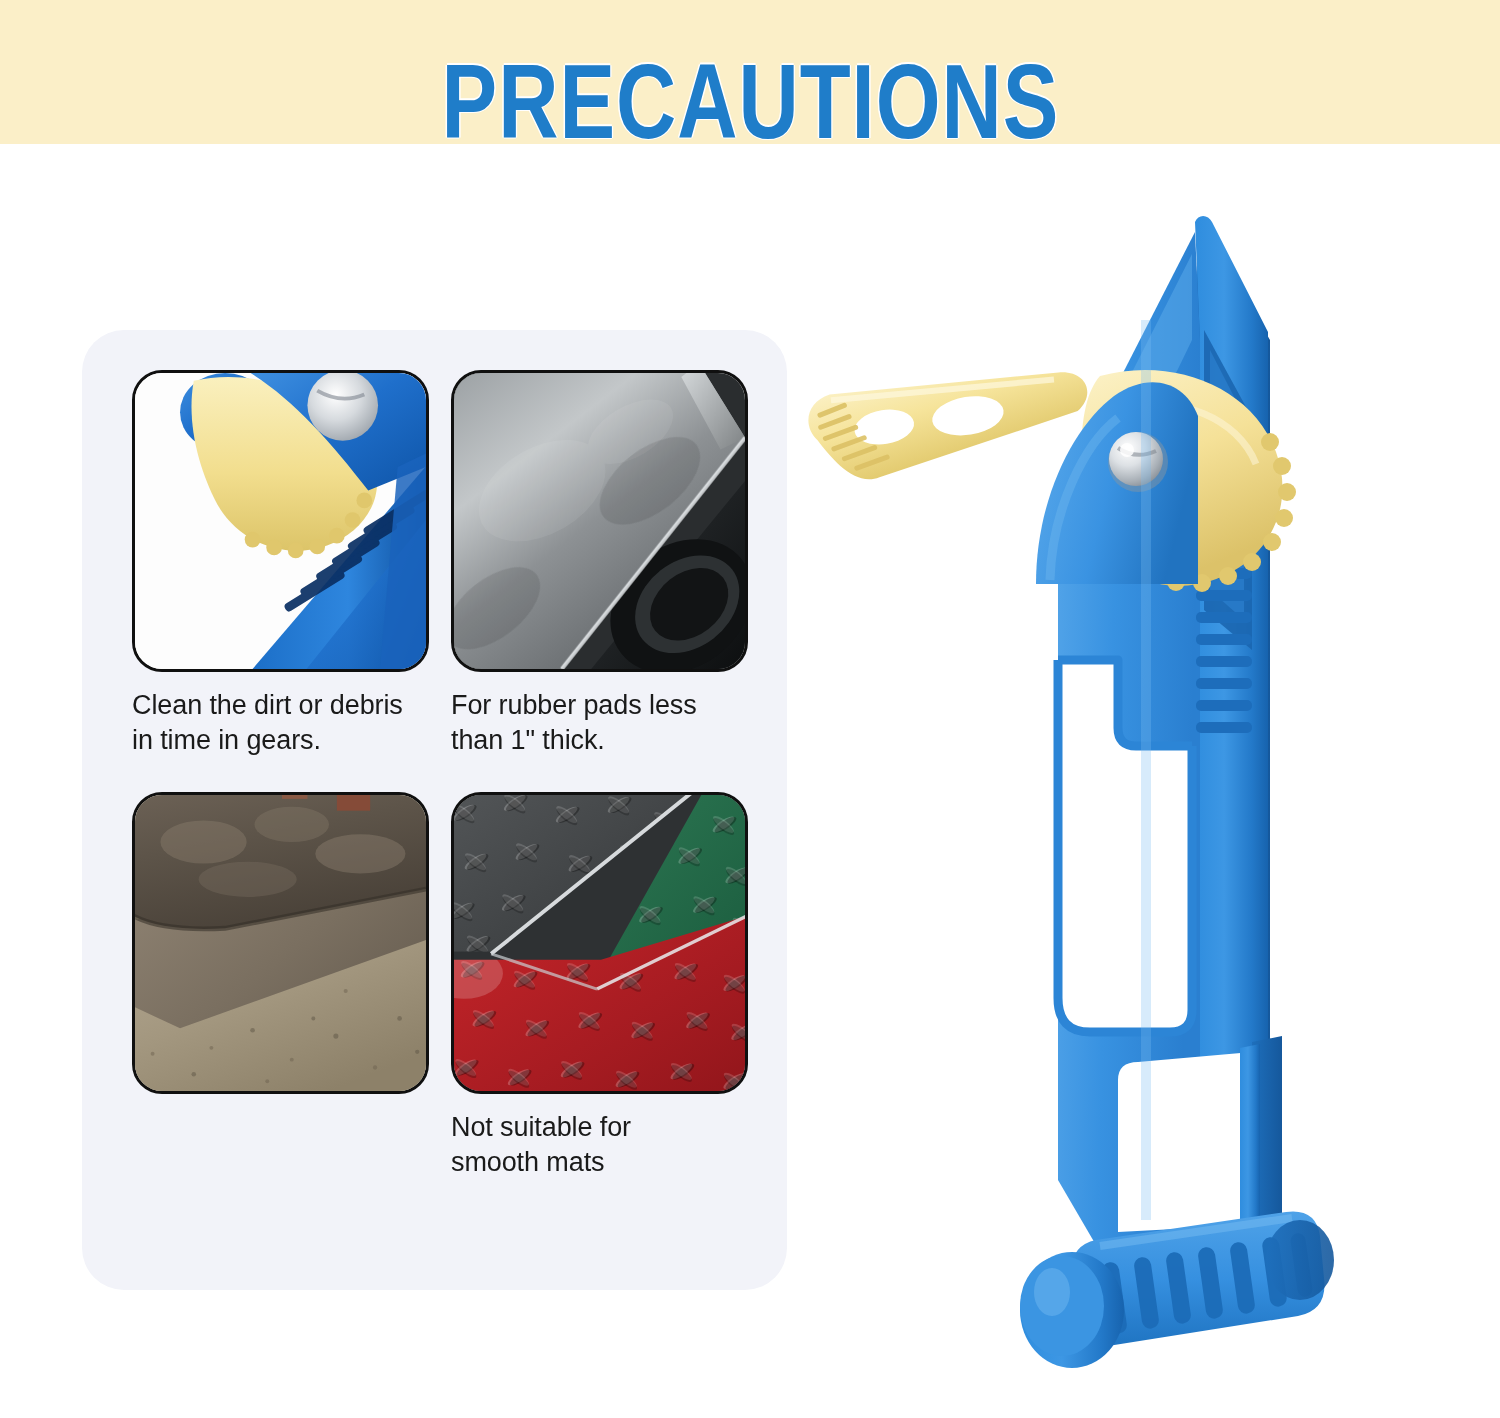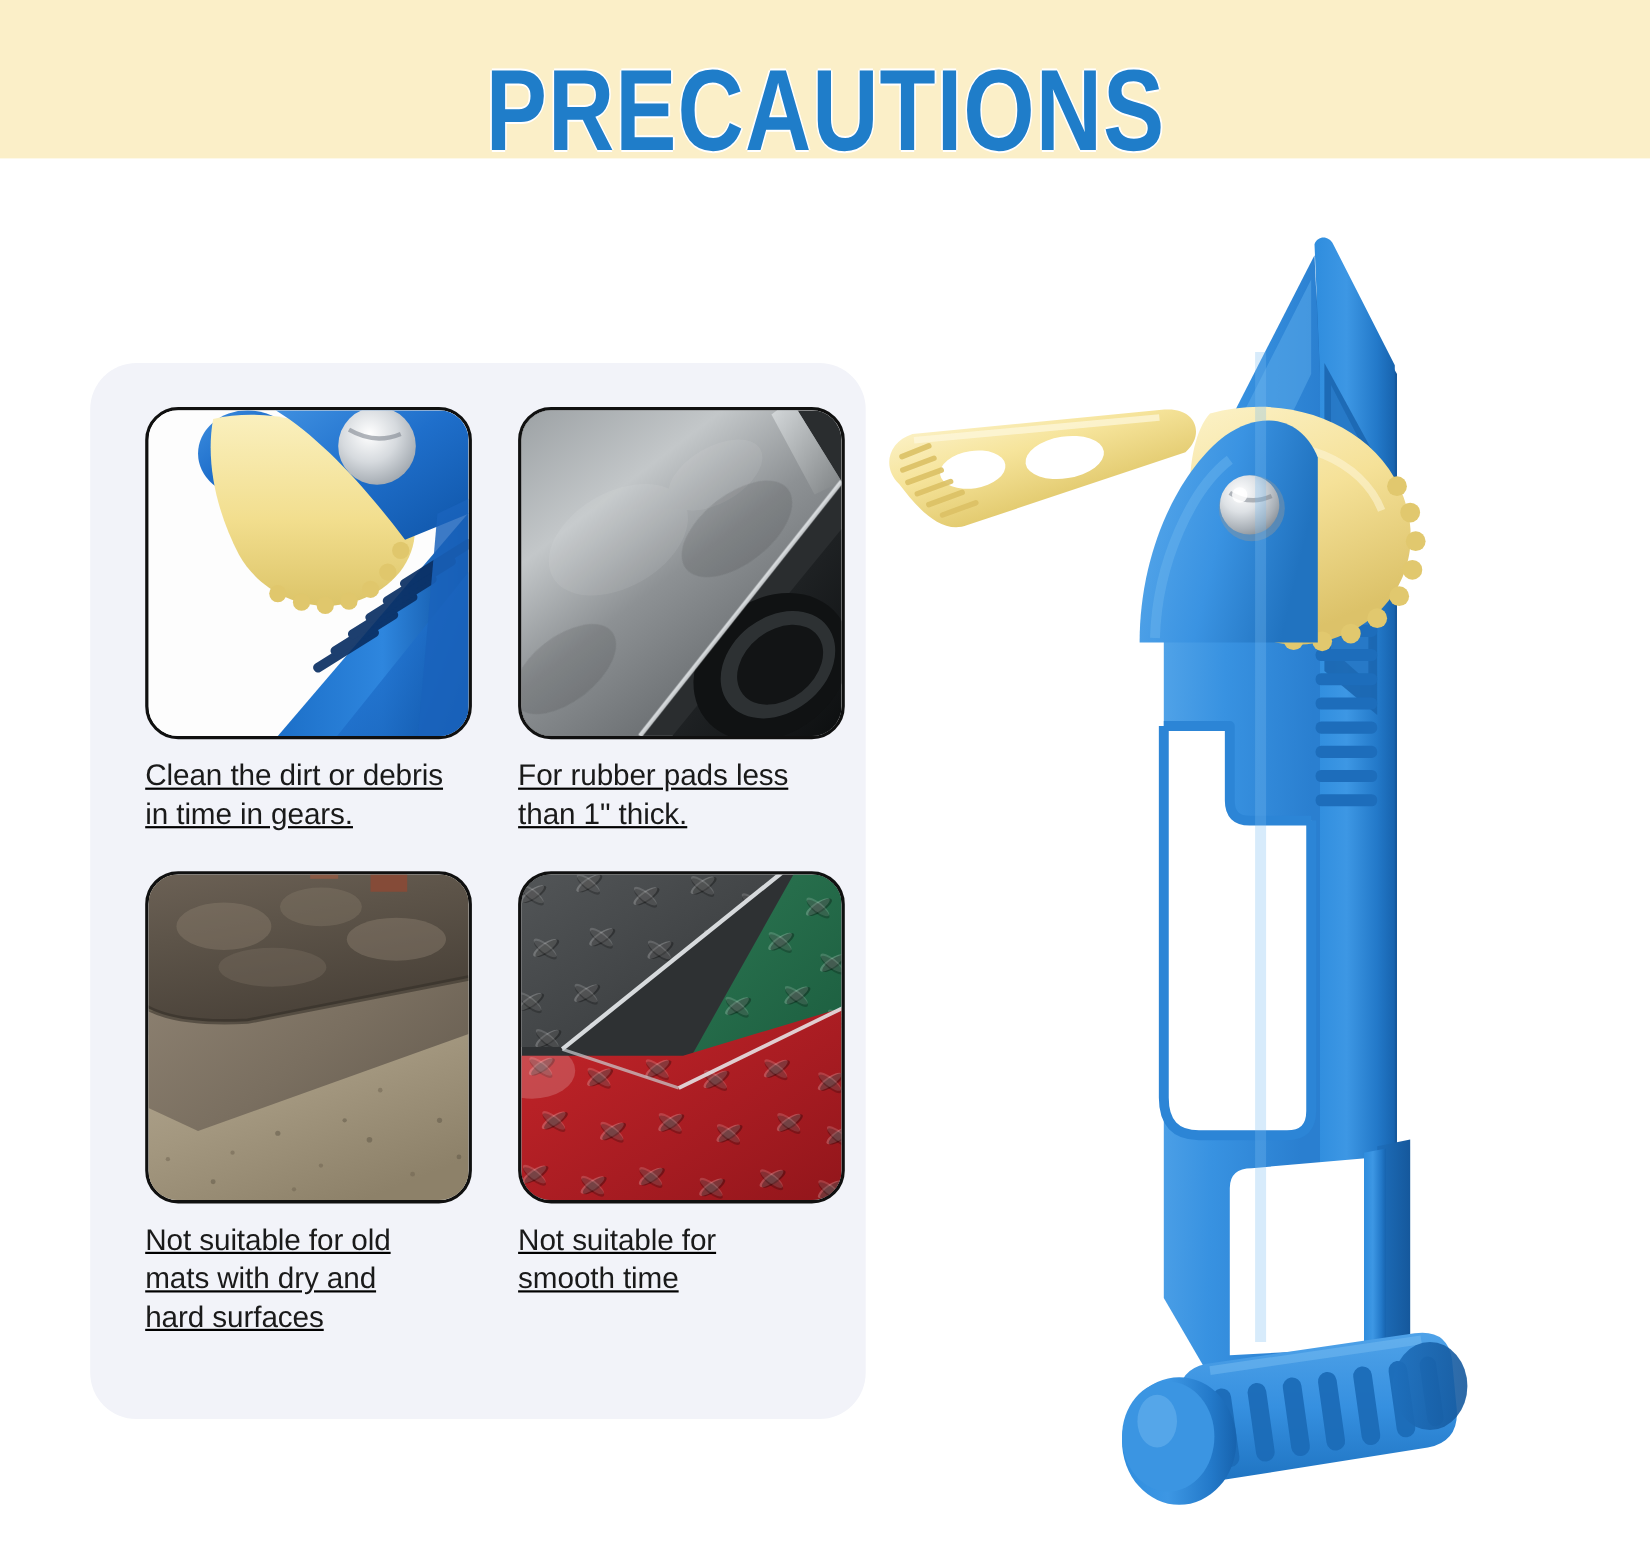--- a/index.html
+++ b/index.html
@@ -58,22 +58,21 @@
   }
 
   .photo-grid {
     position: absolute;
     left: 50px;
     top: 40px;
     width: 620px;
   }
   .grid-row {
     display: flex;
-    gap: 42px;
-    text-decoration: underline;
+    gap: 22px;
   }
   .grid-cell {
     width: 297px;
   }
 
   .photo-frame {
     width: 297px;
     height: 302px;
     border: 3px solid #101010;
     border-radius: 30px;
@@ -295,23 +294,20 @@
               <ellipse cx="230" cy="60" rx="46" ry="20" fill="#9a8e7c"></ellipse>
               <ellipse cx="115" cy="86" rx="50" ry="18" fill="#7e7365"></ellipse>
             </g>
 
             <path d="M-10 118 Q18 140 92 136 L297 96" stroke="#332d26" stroke-width="5" fill="none" opacity="0.55"></path>
 
             <rect x="206" y="-10" width="34" height="26" fill="#8a4a36" opacity="0.9"></rect>
             <rect x="150" y="-10" width="26" height="14" fill="#9a5a42" opacity="0.7"></rect>
           </svg>
         </div>
-        <div class="caption">Not suitable for old
-mats with dry and
-hard surfaces</div>
       </div>
 
       <div class="grid-cell">
         <div class="photo-frame">
           <svg viewBox="0 0 297 302" preserveAspectRatio="xMidYMid slice">
             <defs>
               <linearGradient id="p4blk" x1="0" y1="0" x2="1" y2="1">
                 <stop offset="0%" stop-color="#55585A"></stop>
                 <stop offset="100%" stop-color="#2E3133"></stop>
               </linearGradient>
@@ -405,21 +401,21 @@
               </g>
               <ellipse cx="10" cy="182" rx="40" ry="26" fill="#ffffff" opacity="0.18"></ellipse>
             </g>
 
             <path d="M252 -10 L38 162" stroke="#E9ECEE" stroke-width="4" fill="none" opacity="0.9"></path>
             <path d="M310 118 L146 198" stroke="#E9ECEE" stroke-width="3.5" fill="none" opacity="0.85"></path>
             <path d="M146 198 L38 162" stroke="#C9CED1" stroke-width="3" fill="none" opacity="0.7"></path>
           </svg>
         </div>
         <div class="caption">Not suitable for
-smooth time</div>
+smooth mats</div>
       </div>
 
     </div>
   </div>
 </div>
 
 <div class="product-stage">
   <svg viewBox="0 0 640 1200" preserveAspectRatio="xMidYMid meet">
     <defs>
       <linearGradient id="blueMain" x1="0" y1="0" x2="1" y2="0">

